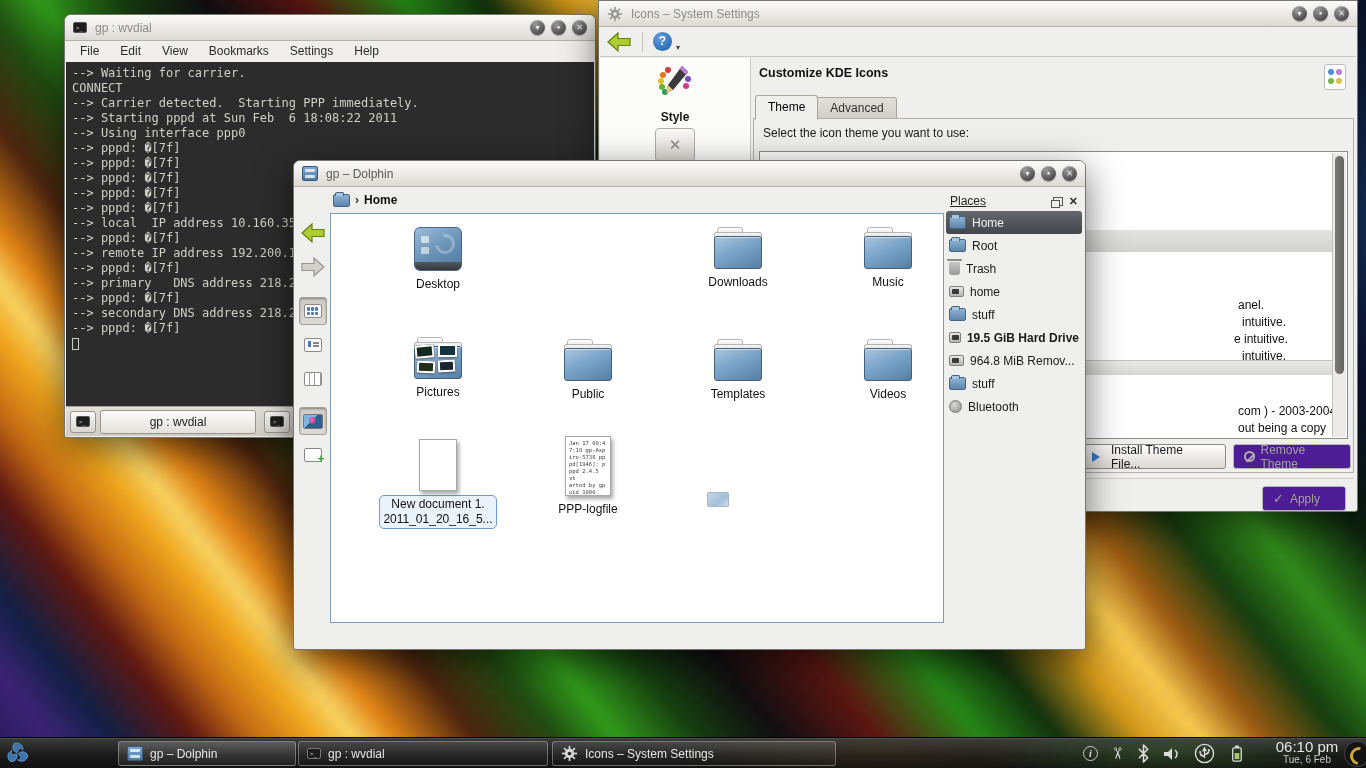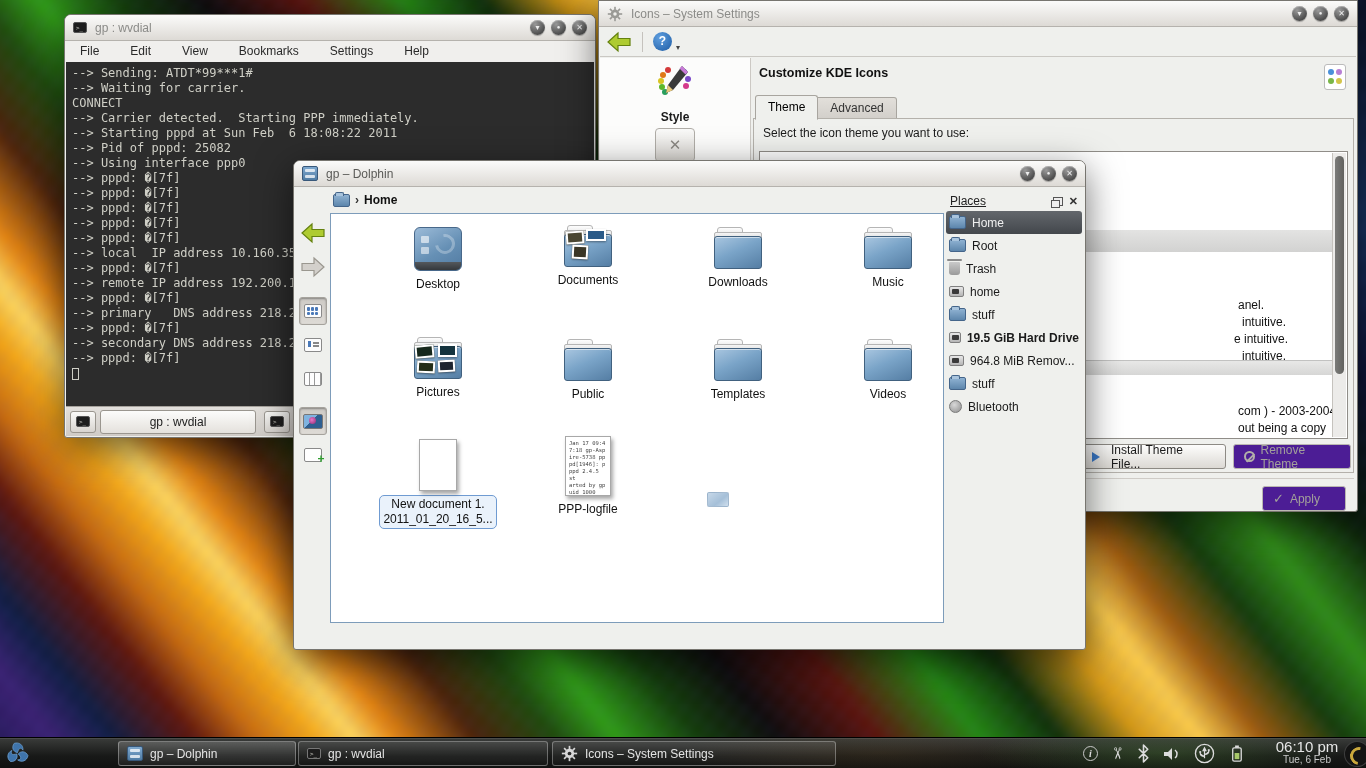--- a/index.html
+++ b/index.html
@@ -33,21 +33,21 @@
   .titlebar .title { font-size:12px; color:#8b8b88; }
   .active .titlebar .title { color:#5b5b58; }
   .winbtns { margin-left:auto; display:flex; gap:6px; }
   .winbtn { width:15px; height:15px; border-radius:50%; color:#eee; font-size:8px; line-height:15px;
             text-align:center; background:radial-gradient(circle at 35% 28%, #9a9a9a, #4e4e4e 70%);
             box-shadow:inset 0 1px 1px rgba(255,255,255,.4), 0 1px 1px rgba(0,0,0,.3); }
 
   
   #terminal { left:64px; top:14px; width:532px; height:424px; }
   #terminal .menubar { position:absolute; left:1px; right:1px; top:26px; height:21px;
-    background:#f0efed; display:flex; gap:31px; padding:3px 0 0 14px; font-size:12px; color:#2a2a2a; }
+    background:#f0efed; display:flex; gap:21px; padding:3px 0 0 14px; font-size:12px; color:#2a2a2a; }
   #terminal .menubar span { cursor:default; }
   #terminal .console { position:absolute; left:1px; right:1px; top:47px; height:345px;
     background:#2c2c2c; padding:4px 6px; font-family:"DejaVu Sans Mono",monospace;
     font-size:12px; line-height:15px; color:#cfcfc6; overflow:hidden; }
   .tline { white-space:pre; height:15px; }
   .cursor { width:7px; height:12px; border:1px solid #cfcfc6; margin-top:2px; }
   #terminal .tabbar { position:absolute; left:1px; right:1px; bottom:1px; height:30px;
     background:linear-gradient(#e3e0dc,#cfcbc6); border-top:1px solid #a6a29c;
     display:flex; align-items:center; padding:0 4px; gap:4px; }
   .tabbtn { width:26px; height:22px; border:1px solid #9a968f; border-radius:3px;
@@ -228,26 +228,24 @@
     </div>
     <div class="menubar">
       <span>File</span>
       <span>Edit</span>
       <span>View</span>
       <span>Bookmarks</span>
       <span>Settings</span>
       <span>Help</span>
     </div>
     <div class="console">
-      <div class="tline">--&gt; Sending: ATDT*99***1#</div>
       <div class="tline">--&gt; Waiting for carrier.</div>
       <div class="tline">CONNECT</div>
       <div class="tline">--&gt; Carrier detected.  Starting PPP immediately.</div>
       <div class="tline">--&gt; Starting pppd at Sun Feb  6 18:08:22 2011</div>
-      <div class="tline">--&gt; Pid of pppd: 25082</div>
       <div class="tline">--&gt; Using interface ppp0</div>
       <div class="tline">--&gt; pppd: �[7f]</div>
       <div class="tline">--&gt; pppd: �[7f]</div>
       <div class="tline">--&gt; pppd: �[7f]</div>
       <div class="tline">--&gt; pppd: �[7f]</div>
       <div class="tline">--&gt; pppd: �[7f]</div>
       <div class="tline">--&gt; local  IP address 10.160.35.</div>
       <div class="tline">--&gt; pppd: �[7f]</div>
       <div class="tline">--&gt; remote IP address 192.200.1.</div>
       <div class="tline">--&gt; pppd: �[7f]</div>
@@ -427,31 +425,20 @@
     </div>
 
     <div class="view">
 
       <div class="cell" style="left:47px; top:13px;">
         <div class="desk48">
             <span class="desk-swirl"></span>
           </div>
         <div class="label">Desktop</div>
       </div>
-      <div class="cell" style="left:197px; top:11px;">
-        <div class="folder48">
-          <span class="tab"></span>
-            <span class="plate"></span>
-            <span class="body"></span>
-          <span class="photo" style="left:2px; top:6px; width:18px; height:13px; background:#4a4632; transform:rotate(-4deg);"></span>
-          <span class="photo" style="left:22px; top:4px; width:20px; height:12px; background:#2a5a88;"></span>
-          <span class="photo" style="left:8px; top:20px; width:16px; height:14px; background:#3a3626; transform:rotate(3deg);"></span>
-        </div>
-        <div class="label">Documents</div>
-      </div>
       <div class="cell" style="left:497px; top:13px;">
         <div class="folder48">
             <span class="tab"></span>
             <span class="plate"></span>
             <span class="body"></span>
           </div>
         <div class="label">Music</div>
       </div>
       <div class="cell" style="left:347px; top:13px;">
         <div class="folder48">

